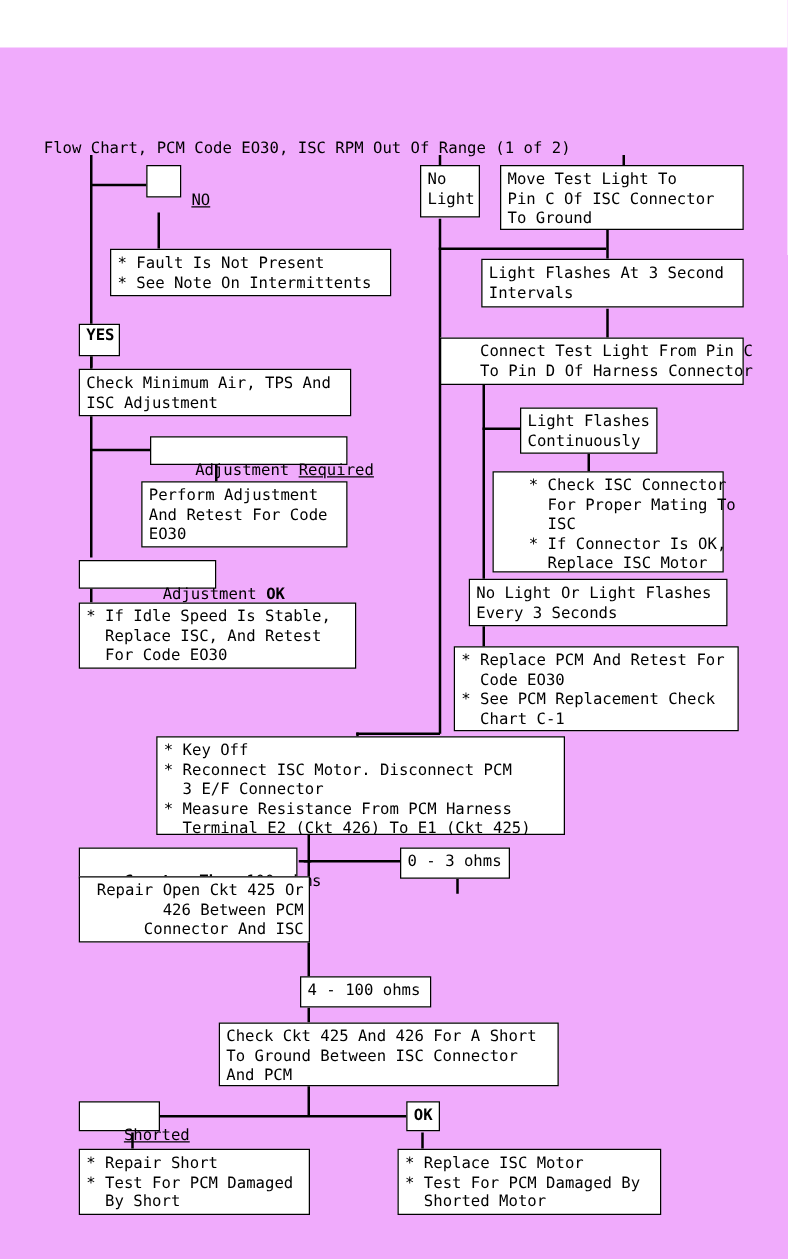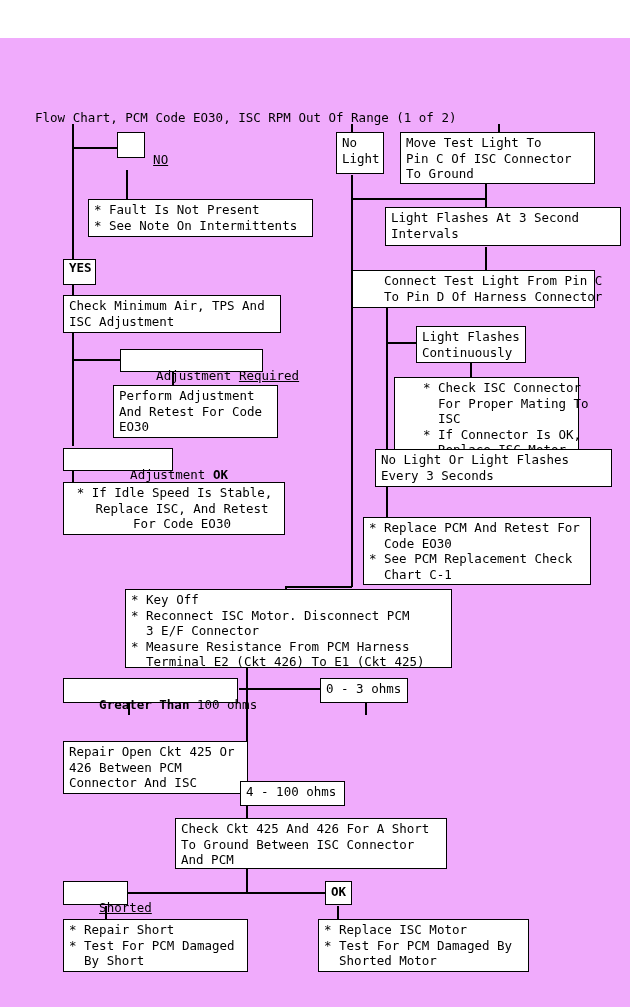--- a/index.html
+++ b/index.html
@@ -111,77 +111,77 @@
   </div>
 
   <div class="box" style="left:88px; top:161px; width:225px; height:38px;">* Fault Is Not Present
 * See Note On Intermittents</div>
 
   <div class="box" style="left:63px; top:221px; width:33px; height:26px; font-weight:bold; padding-top:0;">YES</div>
 
   <div class="box" style="left:63px; top:257px; width:218px; height:38px;">Check Minimum Air, TPS And
 ISC Adjustment</div>
 
-  <div class="box" style="left:120px; top:311px; width:143px; height:23px;">
+  <div class="box" style="left:120px; top:311px; width:158px; height:23px;">
     <span>Adjustment </span><u>Required</u>
   </div>
 
   <div class="box" style="left:113px; top:347px; width:165px; height:53px;">Perform Adjustment
 And Retest For Code
 EO30</div>
 
   <div class="box" style="left:63px; top:410px; width:110px; height:23px;padding-left:36px;">
     <span>Adjustment </span><b>OK</b>
   </div>
 
-  <div class="box" style="left:63px; top:444px; width:222px; height:53px;text-align:center;">* If Idle Speed Is Stable,
+  <div class="box" style="left:63px; top:444px; width:222px; height:53px;">* If Idle Speed Is Stable,
   Replace ISC, And Retest
   For Code EO30</div>
 
   <div class="box" style="left:336px; top:94px; width:48px; height:42px;">No
 Light</div>
 
   <div class="box" style="left:400px; top:94px; width:195px; height:52px;">Move Test Light To
 Pin C Of ISC Connector
 To Ground</div>
 
-  <div class="box" style="left:385px; top:169px; width:236px; height:39px;">Light Flashes At 3 Second
+  <div class="box" style="left:385px; top:169px; width:210px; height:39px;">Light Flashes At 3 Second
 Intervals</div>
 
   <div class="box" style="left:352px; top:232px; width:243px; height:38px;padding-left:31px;">Connect Test Light From Pin C
 To Pin D Of Harness Connector</div>
 
   <div class="box" style="left:416px; top:288px; width:110px; height:37px;">Light Flashes
 Continuously</div>
 
   <div class="box" style="left:394px; top:339px; width:185px; height:81px;padding-left:28px;">* Check ISC Connector
   For Proper Mating To
   ISC
 * If Connector Is OK,
   Replace ISC Motor</div>
 
-  <div class="box" style="left:375px; top:411px; width:237px; height:38px;">No Light Or Light Flashes
+  <div class="box" style="left:375px; top:425px; width:207px; height:38px;">No Light Or Light Flashes
 Every 3 Seconds</div>
 
   <div class="box" style="left:363px; top:479px; width:228px; height:68px;">* Replace PCM And Retest For
   Code EO30
 * See PCM Replacement Check
   Chart C-1</div>
 
   <div class="box" style="left:125px; top:551px; width:327px; height:79px;">* Key Off
 * Reconnect ISC Motor. Disconnect PCM
   3 E/F Connector
 * Measure Resistance From PCM Harness
   Terminal E2 (Ckt 426) To E1 (Ckt 425)</div>
 
   <div class="box" style="left:63px; top:640px; width:175px; height:25px;">
     <b>Greater Than</b><span> 100 ohms</span>
   </div>
 
-  <div class="box" style="left:63px; top:703px; width:185px; height:53px;">Repair Open Ckt 425 Or
+  <div class="box" style="left:63px; top:663px; width:185px; height:53px;text-align:right;">Repair Open Ckt 425 Or
 426 Between PCM
 Connector And ISC</div>
 
   <div class="box" style="left:320px; top:640px; width:88px; height:25px;">0 - 3 ohms</div>
 
 
   <div class="box" style="left:240px; top:743px; width:105px; height:25px;">4 - 100 ohms</div>
 
   <div class="box" style="left:175px; top:780px; width:272px; height:51px;">Check Ckt 425 And 426 For A Short
 To Ground Between ISC Connector

